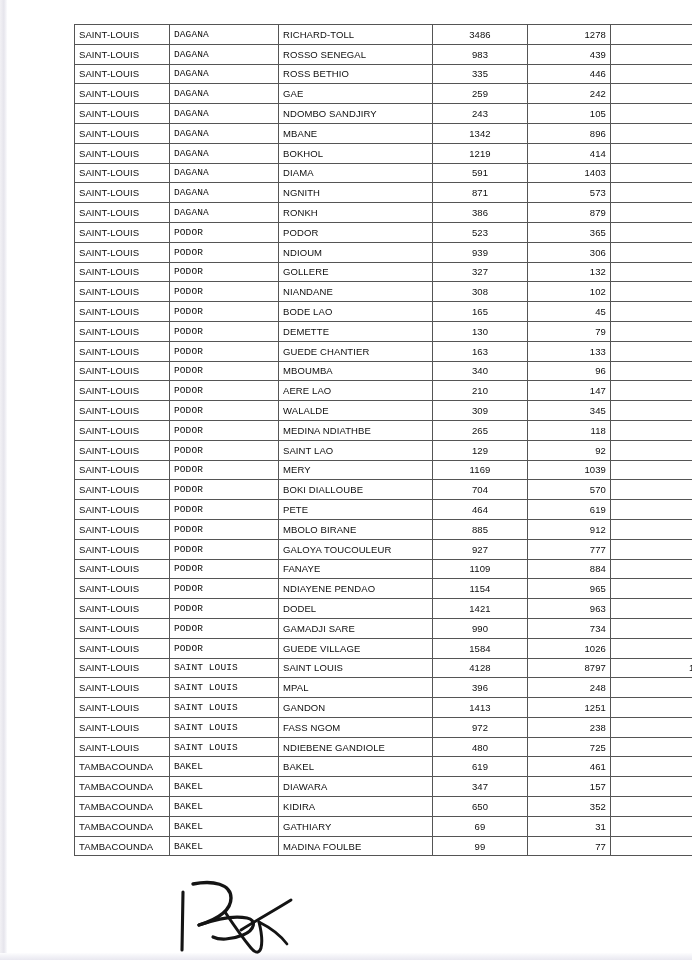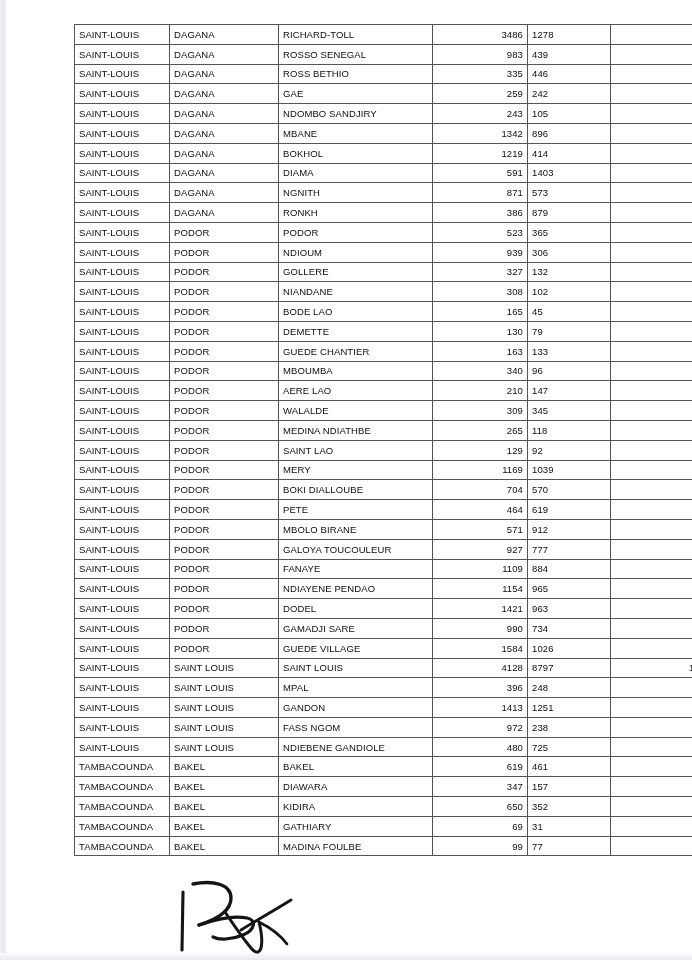--- a/index.html
+++ b/index.html
@@ -57,24 +57,24 @@
     color: #0d0d0d;
     padding: 0 4px;
     height: 18.8px;
     line-height: 11px;
     vertical-align: middle;
     white-space: nowrap;
     overflow: hidden;
     letter-spacing: 0.1px;
   }
   .c-region  { width: 86px; }
-  .c-dept    { width: 100px; }
+  .c-dept    { width: 100px; font-family: Liberation Mono, monospace; }
   .c-commune { width: 145px; }
-  .c-n1      { width: 86px;  text-align: right; padding-right: 7px; }
-  .c-n2      { width: 74px;  text-align: left; padding-right: 7px; }
+  .c-n1      { width: 86px;  text-align: center; padding-right: 7px; }
+  .c-n2      { width: 74px;  text-align: right; padding-right: 7px; }
   .c-total   { width: 101px; text-align: right; padding-right: 7px; }
 
   
   #signature {
     position: absolute;
     left: 150px;
     top: 878px;
     width: 170px;
     height: 78px;
   }
@@ -287,21 +287,21 @@
           <td class="c-dept">PODOR</td>
           <td class="c-commune">PETE</td>
           <td class="c-n1">464</td>
           <td class="c-n2">619</td>
           <td class="c-total">1083</td>
         </tr>
         <tr>
           <td class="c-region">SAINT-LOUIS</td>
           <td class="c-dept">PODOR</td>
           <td class="c-commune">MBOLO BIRANE</td>
-          <td class="c-n1">571</td>
+          <td class="c-n1">885</td>
           <td class="c-n2">912</td>
           <td class="c-total">1797</td>
         </tr>
         <tr>
           <td class="c-region">SAINT-LOUIS</td>
           <td class="c-dept">PODOR</td>
           <td class="c-commune">GALOYA TOUCOULEUR</td>
           <td class="c-n1">927</td>
           <td class="c-n2">777</td>
           <td class="c-total">1704</td>

